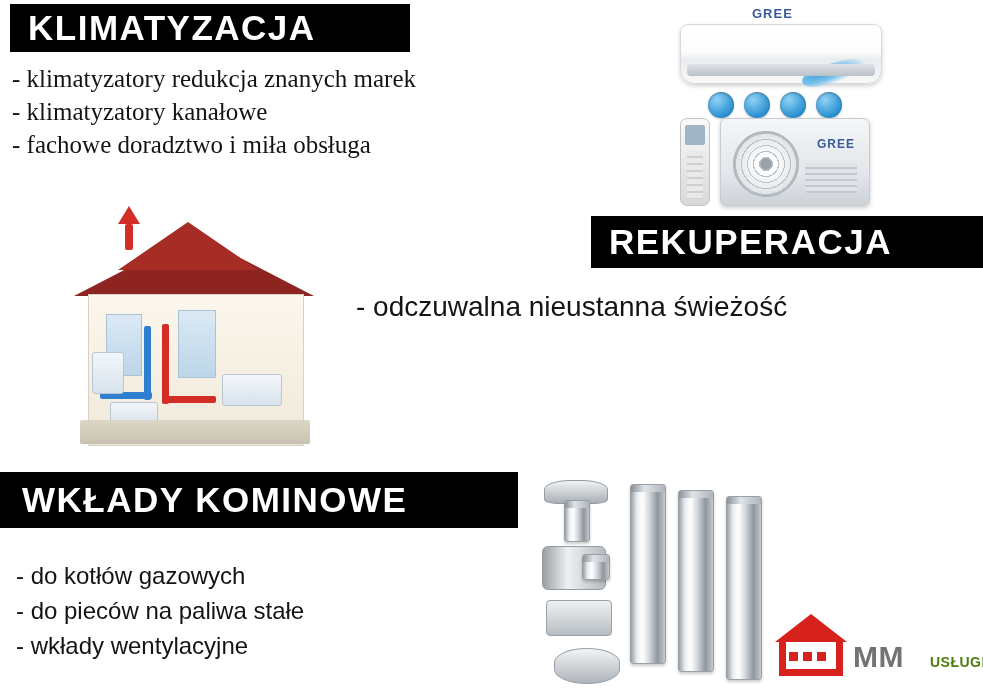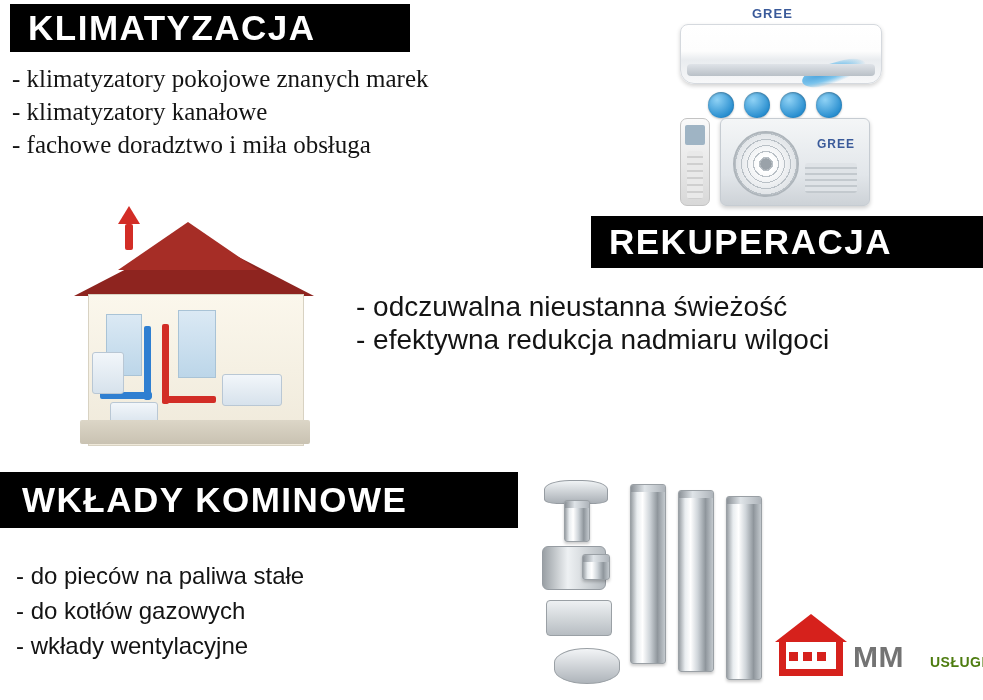--- a/index.html
+++ b/index.html
@@ -423,21 +423,21 @@
   }
 </style>
 </head>
 <body>
 
 <div class="banner" id="klima-banner">
   <span>KLIMATYZACJA</span>
 </div>
 
 <div class="bullet-list" id="klima-list">
-  <div class="line">- klimatyzatory pokojowe znanych marek</div>
+  <div class="line">- klimatyzatory redukcja znanych marek</div>
   <div class="line">- klimatyzatory kanałowe</div>
   <div class="line">- fachowe doradztwo i miła obsługa</div>
 </div>
 
 <div id="ac-illustration">
   <div class="gree-logo">GREE</div>
   <div class="ac-indoor">
     <div class="ac-swoosh"></div>
   </div>
   <div class="ac-buttons">
@@ -456,21 +456,20 @@
     <div class="vents"></div>
   </div>
 </div>
 
 <div class="banner" id="rekup-banner">
   <span>REKUPERACJA</span>
 </div>
 
 <div class="bullet-list" id="rekup-list">
   <div class="line">- odczuwalna nieustanna świeżość</div>
-  <div class="line">- efektywna redukcja nadmiaru wilgoci</div>
 </div>
 
 <div id="house-illustration">
   <div class="arrow-up-red" style="left:48px; top:0px;"></div>
   <div class="duct-red" style="left:55px; top:18px; width:8px; height:26px;"></div>
   <div class="duct-blue" style="left:115px; top:22px; width:7px; height:22px;"></div>
   <div class="arrow-dn-blue" style="left:110px; top:44px;"></div>
 
   <div class="house-roof"></div>
   <div class="house-roof2"></div>
@@ -488,22 +487,22 @@
   <div class="unit-box" style="left:152px; top:168px; width:58px; height:30px;"></div>
   <div class="unit-box" style="left:40px; top:196px; width:46px; height:22px;"></div>
   <div class="house-floor"></div>
 </div>
 
 <div class="banner" id="wklady-banner">
   <span>WKŁADY KOMINOWE</span>
 </div>
 
 <div class="bullet-list" id="wklady-list">
+  <div class="line">- do kotłów gazowych</div>
   <div class="line">- do pieców na paliwa stałe</div>
-  <div class="line">- do kotłów gazowych</div>
   <div class="line">- wkłady wentylacyjne</div>
 </div>
 
 <div id="chimney-illustration">
   <div class="cap" style="left:24px; top:8px; width:62px; height:22px;"></div>
   <div class="pipe" style="left:44px; top:28px; width:24px; height:40px;"></div>
 
   <div class="pipe" style="left:110px; top:12px; width:34px; height:178px;"></div>
   <div class="pipe" style="left:158px; top:18px; width:34px; height:180px;"></div>
   <div class="pipe" style="left:206px; top:24px; width:34px; height:182px;"></div>

